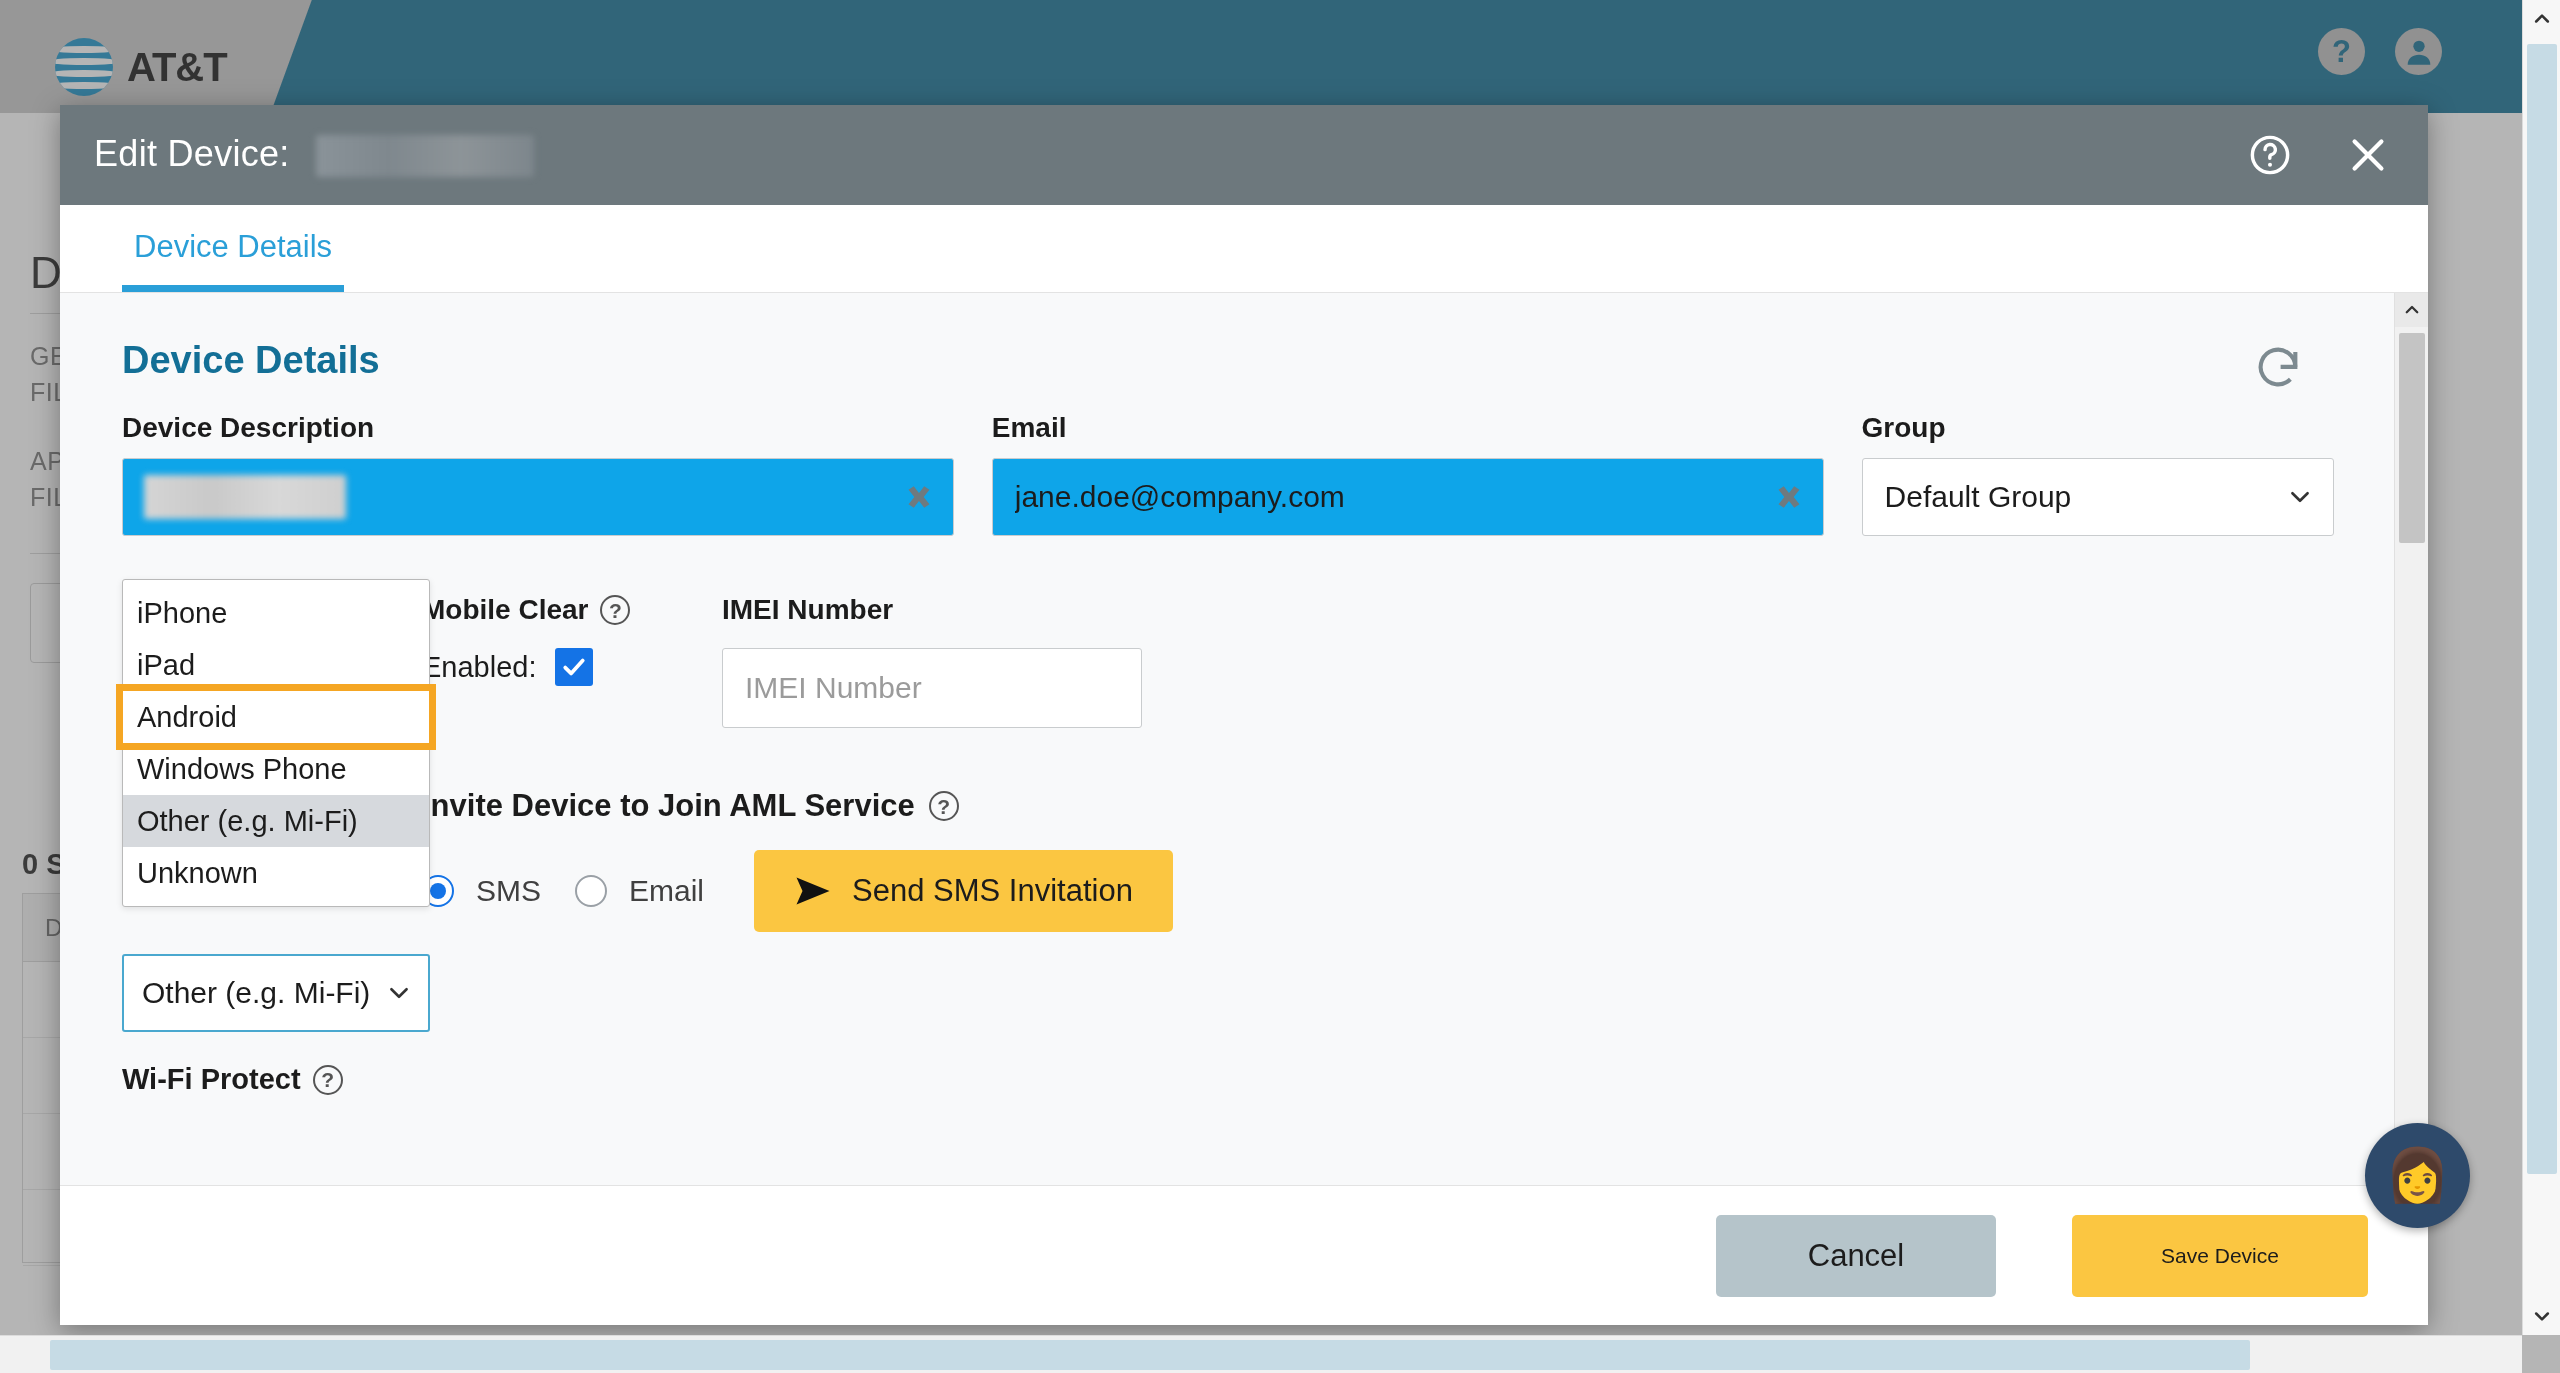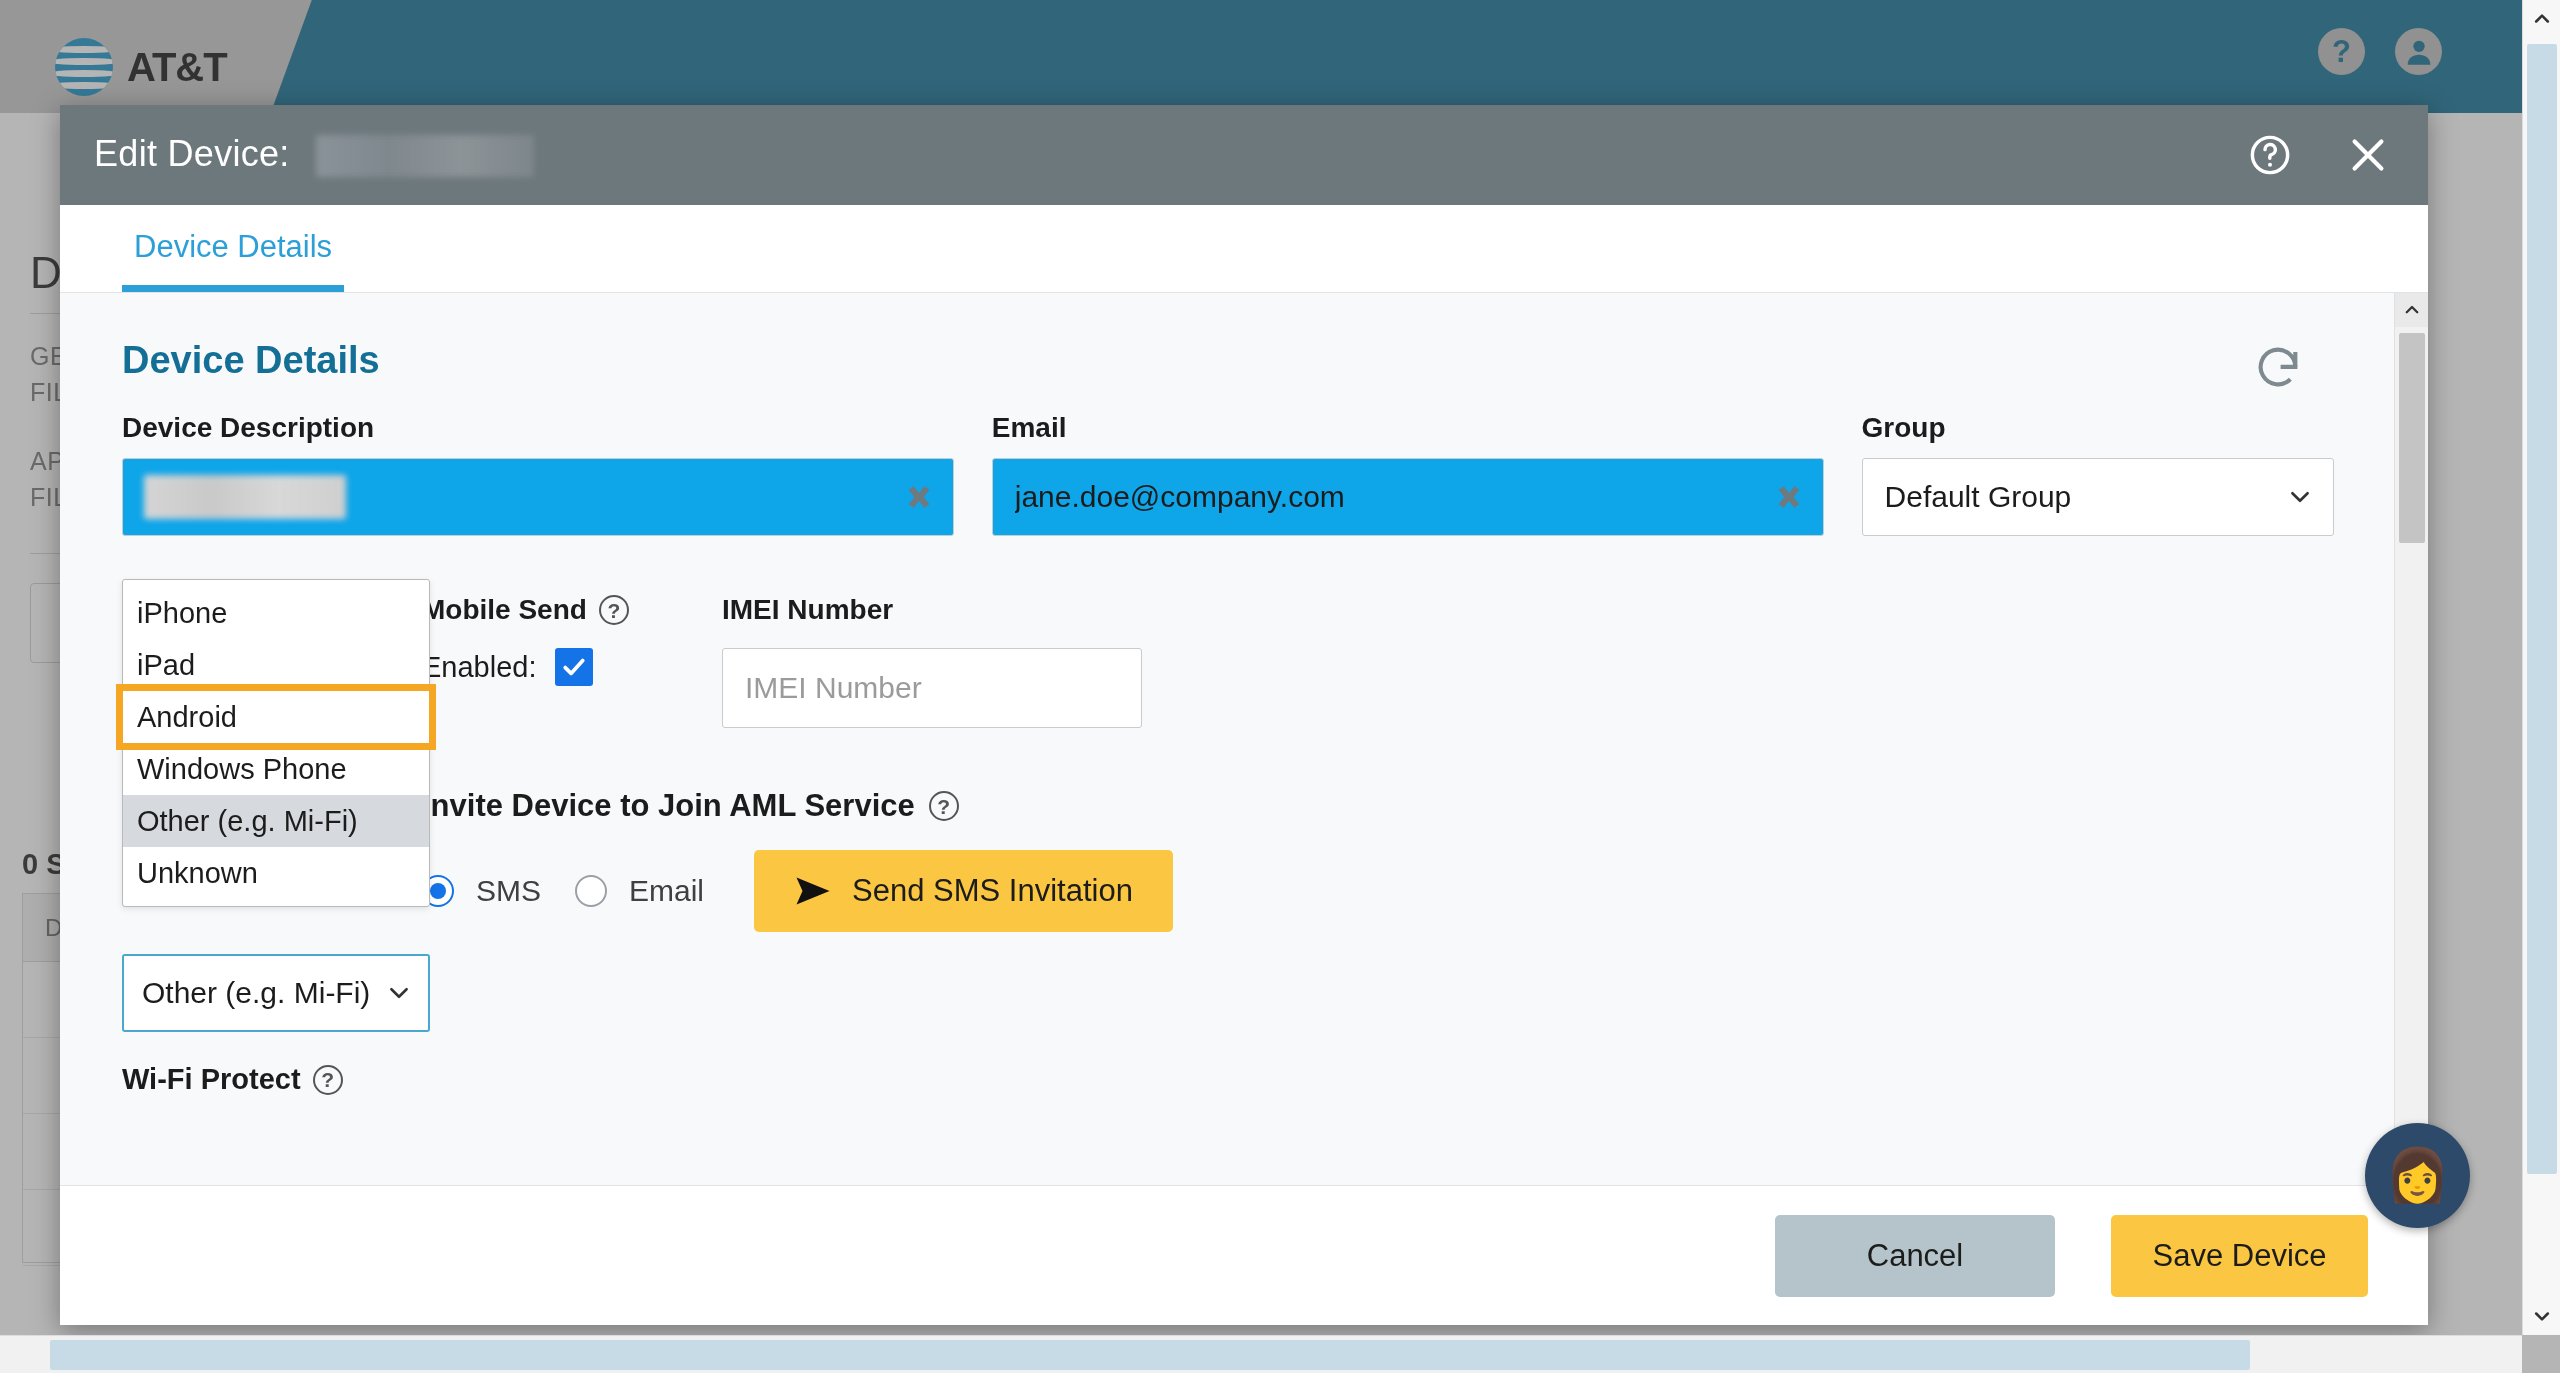--- a/index.html
+++ b/index.html
@@ -320,22 +320,22 @@
 
   .modal-footer {
     flex: 0 0 140px; background:#fff; border-top: 1px solid #e3e3e3;
     display:flex; align-items:center; justify-content:flex-end; gap: 56px; padding-right: 60px;
   }
   .btn-cancel {
     width: 280px; height: 82px; background:#b5c4ca; border:none; border-radius:5px;
     font-size: 31px; color:#1c1c1c; font-family:"Liberation Sans", sans-serif; cursor:pointer;
   }
   .btn-save {
-    width: 257px; height: 82px; background:#fbc641; border:none; border-radius:5px;
-    font-size: 31px; color:#1c1c1c; font-family:"Liberation Sans", sans-serif; cursor:pointer;
+    width: 296px; height: 82px; background:#fbc641; border:none; border-radius:5px;
+    font-size: 21px; color:#1c1c1c; font-family:"Liberation Sans", sans-serif; cursor:pointer;margin-left:20px;
   }
 
   
   .chat-bubble {
     position:absolute; right: 90px; bottom: 145px;
     width: 105px; height: 105px; border-radius:50%;
     background:#2e4a6b; display:flex; align-items:center; justify-content:center;
     font-size: 52px; z-index: 60; box-shadow: 0 3px 8px rgba(0,0,0,.3);
   }
   svg { display:block; }
@@ -524,21 +524,21 @@
             <span class="chev">
               <svg viewBox="0 0 24 24" width="26" height="26" fill="none" stroke="currentColor" stroke-width="2.4" stroke-linecap="round" stroke-linejoin="round">
                 <polyline points="5 8.5 12 15.5 19 8.5"></polyline>
               </svg>
             </span>
           </div>
         </div>
 
         <div class="col-mobile">
           <div class="sub-label">
-            <span>Mobile Send</span>
+            <span>Mobile Clear</span>
             <span class="q-circle">
               <span>?</span>
             </span>
           </div>
           <div class="enabled-row">
             <span class="enabled-text">Enabled:</span>
             <span class="checkbox-on">
               <svg viewBox="0 0 24 24" width="28" height="28" fill="none" stroke="#fff" stroke-width="3.2" stroke-linecap="round" stroke-linejoin="round">
                 <polyline points="4.5 12.5 9.5 17.5 19.5 6.5"></polyline>
               </svg>

